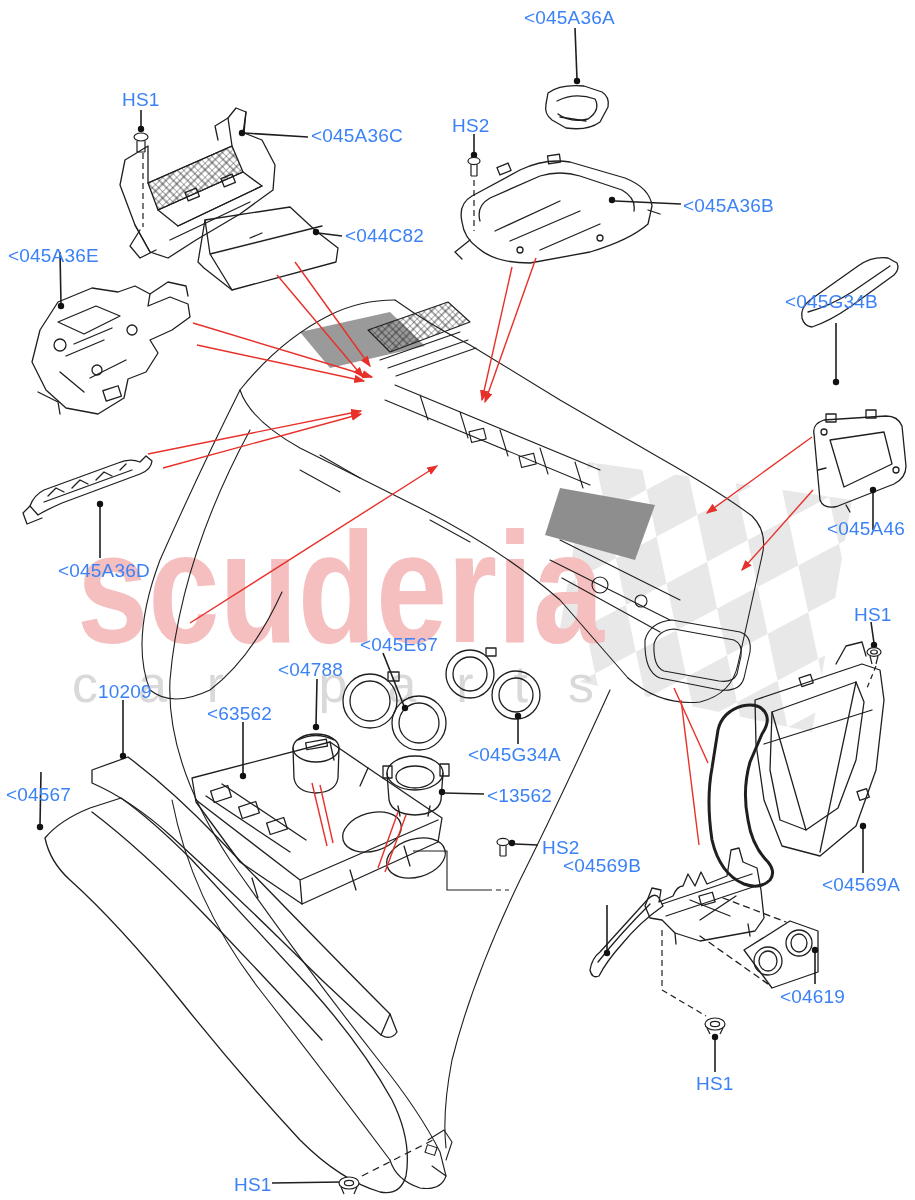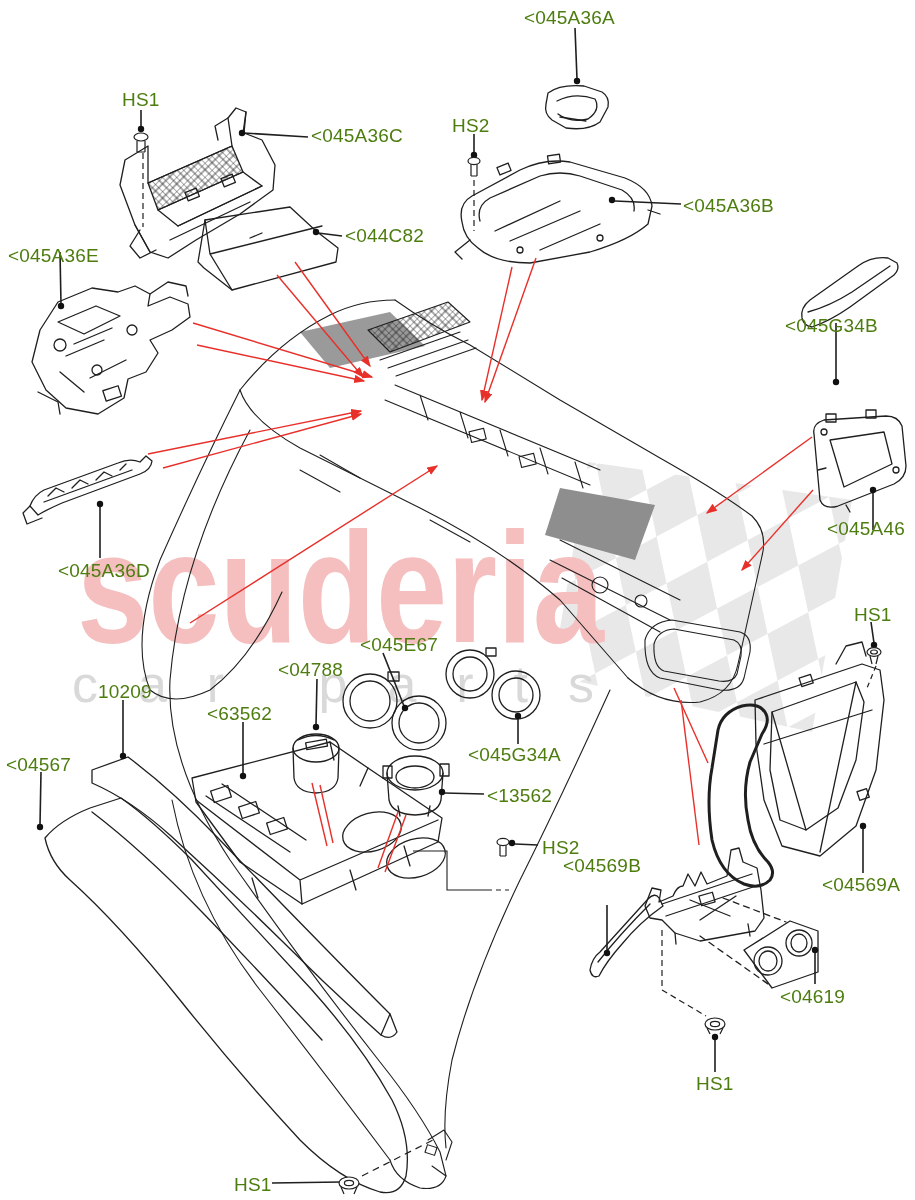--- a/index.html
+++ b/index.html
@@ -1,19 +1,19 @@
 <!DOCTYPE html>
 <html><head>
 <meta charset="utf-8">
 <style>
   html,body{margin:0;padding:0;background:#fff;}
   #stage{position:relative;width:915px;height:1200px;background:#ffffff;overflow:hidden;
          font-family:"Liberation Sans",sans-serif;}
   #art{position:absolute;left:0;top:0;}
-  .lbl{position:absolute;font-size:19px;line-height:1;color:#4d7c0f;white-space:nowrap;
+  .lbl{position:absolute;font-size:19px;line-height:1;color:#3b82f6;white-space:nowrap;
        font-family:"Liberation Sans",sans-serif;letter-spacing:0.2px;cursor:pointer;}
 </style>
 </head>
 <body>
 
 <div id="stage">
 
 <svg id="art" width="915" height="1200" viewBox="0 0 915 1200">
   <defs>
     <marker id="arr" markerWidth="9" markerHeight="8" refX="7" refY="3" orient="auto">
@@ -320,30 +320,30 @@
   </g>
 </svg>
 
   <div class="lbl" style="left:122px;top:90px">HS1</div>
   <div class="lbl" style="left:311px;top:126px">&lt;045A36C</div>
   <div class="lbl" style="left:345px;top:226px">&lt;044C82</div>
   <div class="lbl" style="left:8px;top:246px">&lt;045A36E</div>
   <div class="lbl" style="left:524px;top:8px">&lt;045A36A</div>
   <div class="lbl" style="left:452px;top:116px">HS2</div>
   <div class="lbl" style="left:683px;top:196px">&lt;045A36B</div>
-  <div class="lbl" style="left:785px;top:316px">&lt;045G34B</div>
+  <div class="lbl" style="left:785px;top:292px">&lt;045G34B</div>
   <div class="lbl" style="left:827px;top:519px">&lt;045A46</div>
   <div class="lbl" style="left:854px;top:605px">HS1</div>
   <div class="lbl" style="left:58px;top:561px">&lt;045A36D</div>
   <div class="lbl" style="left:360px;top:635px">&lt;045E67</div>
   <div class="lbl" style="left:278px;top:660px">&lt;04788</div>
   <div class="lbl" style="left:98px;top:682px">10209</div>
   <div class="lbl" style="left:207px;top:704px">&lt;63562</div>
   <div class="lbl" style="left:468px;top:745px">&lt;045G34A</div>
-  <div class="lbl" style="left:6px;top:755px">&lt;04567</div>
+  <div class="lbl" style="left:6px;top:785px">&lt;04567</div>
   <div class="lbl" style="left:487px;top:786px">&lt;13562</div>
   <div class="lbl" style="left:542px;top:838px">HS2</div>
   <div class="lbl" style="left:563px;top:856px">&lt;04569B</div>
   <div class="lbl" style="left:822px;top:875px">&lt;04569A</div>
   <div class="lbl" style="left:780px;top:987px">&lt;04619</div>
   <div class="lbl" style="left:696px;top:1074px">HS1</div>
   <div class="lbl" style="left:234px;top:1175px">HS1</div>
 </div>
 
 </body></html>

